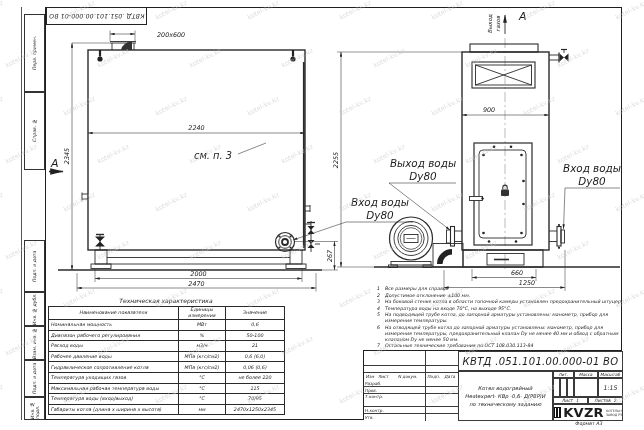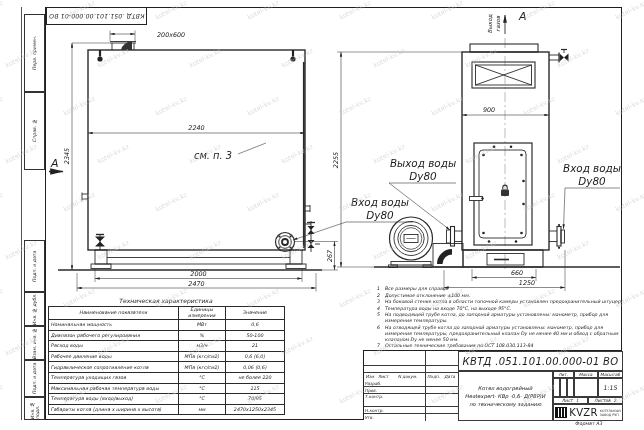--- a/index.html
+++ b/index.html
@@ -46,21 +46,21 @@
   .tbl .ctr{justify-content:center;padding-left:0;}
   .sp2{grid-column:span 2;}
   .cell{position:absolute;border:0.6px solid #3a3a3a;font-style:italic;display:flex;align-items:center;justify-content:center;overflow:hidden;background:#fff;}
   .desig{font-size:10px;letter-spacing:.3px;white-space:nowrap;}
   .namebox{flex-direction:column;font-size:5.2px;line-height:1.55;text-align:center;white-space:nowrap;}
   .small{font-size:4.2px;}
   .scaleval{font-size:6.2px;}
   .sheetcell{font-size:4.4px;gap:3px;}
   .logocell{gap:2px;font-style:normal;}
   .logomark{width:12px;height:11px;background:repeating-linear-gradient(90deg,#111 0 2px,#fff 2px 3px);border:1px solid #111;flex:none;}
-  .logotxt{font-weight:normal;font-size:10px;letter-spacing:.3px;text-align:right;}
+  .logotxt{font-weight:bold;font-size:13px;letter-spacing:.3px;text-align:right;}
   .cotxt{font-size:3.2px;line-height:1.25;color:#333;text-align:left;}
   .format{position:absolute;left:556px;top:421px;width:66px;text-align:center;font-size:4.8px;font-style:italic;}
   
   #wm{position:absolute;left:0;top:0;width:644px;height:430px;overflow:hidden;pointer-events:none;z-index:40;}
   .wmt{position:absolute;transform:rotate(-27deg);font-size:6.5px;color:#c7c7c7;opacity:.6;white-space:nowrap;}
 </style>
 </head>
 <body>
 
 <div class="sheet-edge"></div>

